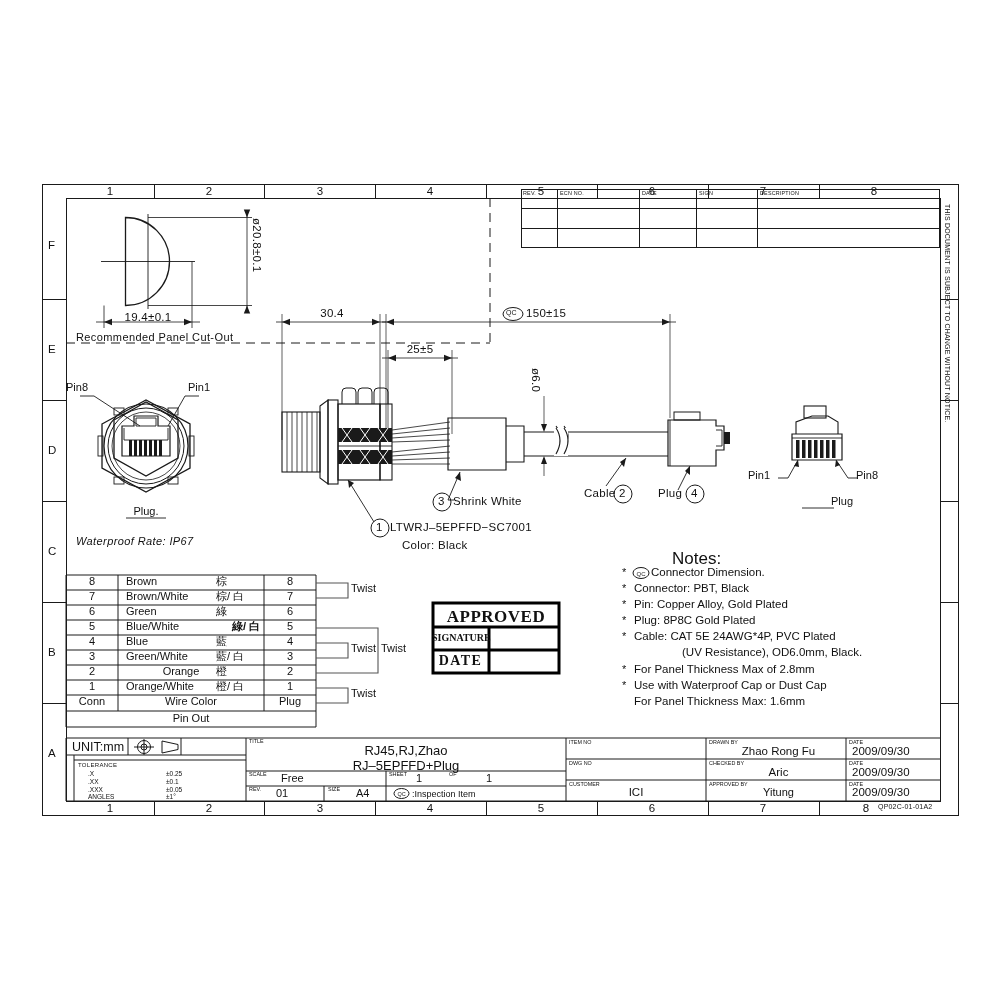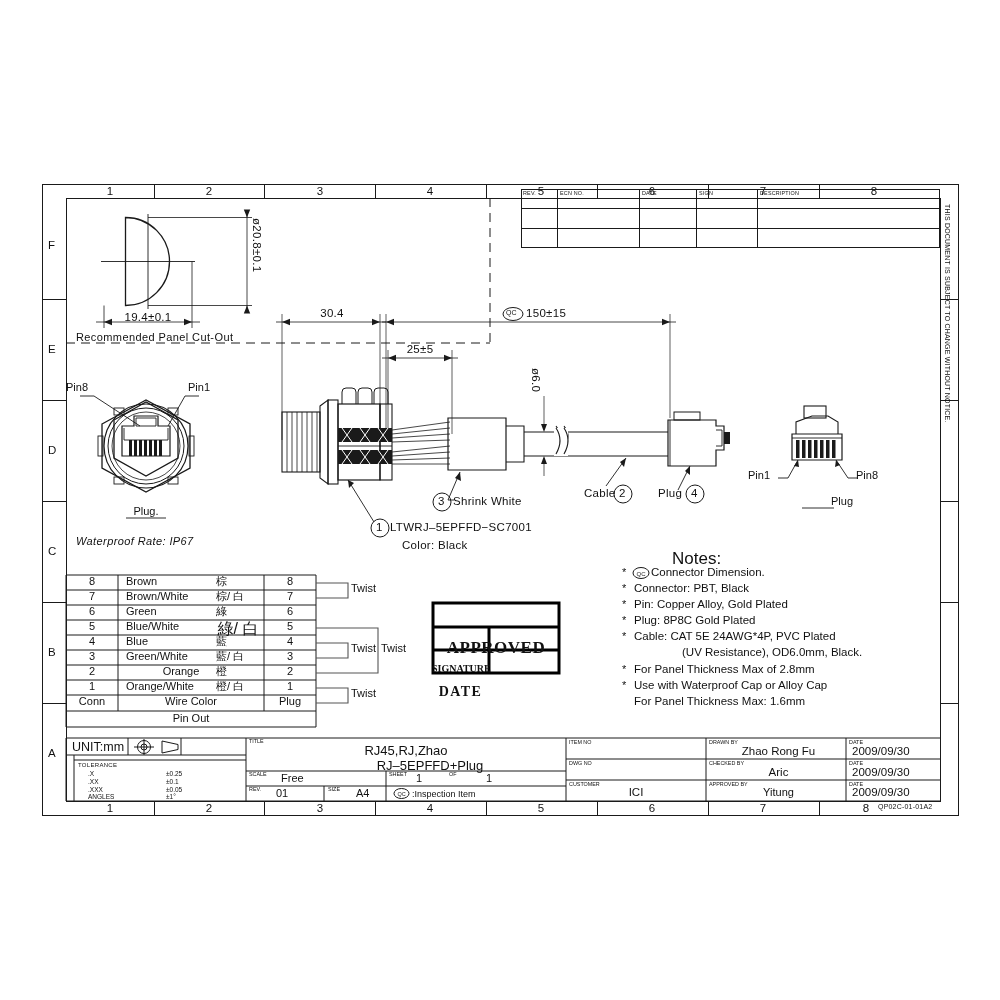--- a/index.html
+++ b/index.html
@@ -10,21 +10,21 @@
   .hl{height:1px;}
   .vl{width:1px;}
   .txt{position:absolute;white-space:pre;line-height:1;color:#111;}
   .c{transform:translateX(-50%);}
   .ctr{text-align:center;}
   svg{display:block;overflow:visible;}
   .dim{font-size:11.5px;letter-spacing:.3px;}
   .lbl{font-size:11px;}
   .tiny{font-size:5.4px;letter-spacing:.2px;}
   .vtext{transform-origin:0 0;}
-  .stamp{font-family:"Liberation Serif",serif;font-weight:700;margin-top:31px;}
+  .stamp{font-family:"Liberation Serif",serif;font-weight:700;}
 </style>
 </head>
 <body>
 
 <div id="sheet">
 
   <div class="ln vl" style="left:42px;top:184px;height:632px;"></div>
   <div class="ln vl" style="left:958px;top:184px;height:632px;"></div>
   <div class="ln hl" style="left:42px;top:184px;width:917px;"></div>
   <div class="ln hl" style="left:42px;top:815px;width:917px;"></div>
@@ -389,21 +389,21 @@
         <div class="txt lbl" style="left: 0px; top: 16px; width: 52px; text-align: center; font-size: 11px;">7</div>
         <div class="txt lbl" style="left: 60px; top: 16px; width: 110px; text-align: left; font-size: 11px;">Brown/White</div>
         <div class="txt lbl" style="left: 150px; top: 16px; width: 44px; text-align: left; font-size: 11px;">棕/ 白</div>
         <div class="txt lbl" style="left: 198px; top: 16px; width: 52px; text-align: center; font-size: 11px;">7</div>
         <div class="txt lbl" style="left: 0px; top: 31px; width: 52px; text-align: center; font-size: 11px;">6</div>
         <div class="txt lbl" style="left: 60px; top: 31px; width: 110px; text-align: left; font-size: 11px;">Green</div>
         <div class="txt lbl" style="left: 150px; top: 31px; width: 44px; text-align: left; font-size: 11px;">綠</div>
         <div class="txt lbl" style="left: 198px; top: 31px; width: 52px; text-align: center; font-size: 11px;">6</div>
         <div class="txt lbl" style="left: 0px; top: 46px; width: 52px; text-align: center; font-size: 11px;">5</div>
         <div class="txt lbl" style="left: 60px; top: 46px; width: 110px; text-align: left; font-size: 11px;">Blue/White</div>
-        <div class="txt lbl" style="left: 150px; top: 46px; width: 44px; text-align: center; font-size: 16px;">綠/ 白</div>
+        <div class="txt lbl" style="left: 150px; top: 46px; width: 44px; text-align: right; font-size: 11px; font-weight: bold;">綠/ 白</div>
         <div class="txt lbl" style="left: 198px; top: 46px; width: 52px; text-align: center; font-size: 11px;">5</div>
         <div class="txt lbl" style="left: 0px; top: 61px; width: 52px; text-align: center; font-size: 11px;">4</div>
         <div class="txt lbl" style="left: 60px; top: 61px; width: 110px; text-align: left; font-size: 11px;">Blue</div>
         <div class="txt lbl" style="left: 150px; top: 61px; width: 44px; text-align: left; font-size: 11px;">藍</div>
         <div class="txt lbl" style="left: 198px; top: 61px; width: 52px; text-align: center; font-size: 11px;">4</div>
         <div class="txt lbl" style="left: 0px; top: 76px; width: 52px; text-align: center; font-size: 11px;">3</div>
         <div class="txt lbl" style="left: 60px; top: 76px; width: 110px; text-align: left; font-size: 11px;">Green/White</div>
         <div class="txt lbl" style="left: 150px; top: 76px; width: 44px; text-align: left; font-size: 11px;">藍/ 白</div>
         <div class="txt lbl" style="left: 198px; top: 76px; width: 52px; text-align: center; font-size: 11px;">3</div>
         <div class="txt lbl" style="left: 0px; top: 91px; width: 52px; text-align: center; font-size: 11px;">2</div>
@@ -460,21 +460,21 @@
     <div class="txt lbl" style="left:14px;top:65px;font-size:11.5px;">Plug: 8P8C Gold Plated</div>
 
     <div class="txt lbl" style="left:2px;top:81px;font-size:11px;">*</div>
     <div class="txt lbl" style="left:14px;top:81px;font-size:11.5px;">Cable: CAT 5E 24AWG*4P, PVC Plated</div>
     <div class="txt lbl" style="left:62px;top:97px;font-size:11.5px;">(UV Resistance), OD6.0mm, Black.</div>
 
     <div class="txt lbl" style="left:2px;top:114px;font-size:11px;">*</div>
     <div class="txt lbl" style="left:14px;top:114px;font-size:11.5px;">For Panel Thickness Max of 2.8mm</div>
 
     <div class="txt lbl" style="left:2px;top:130px;font-size:11px;">*</div>
-    <div class="txt lbl" style="left:14px;top:130px;font-size:11.5px;">Use with Waterproof Cap or Alloy Cap</div>
+    <div class="txt lbl" style="left:14px;top:130px;font-size:11.5px;">Use with Waterproof Cap or Dust Cap</div>
     <div class="txt lbl" style="left:14px;top:146px;font-size:11.5px;">For Panel Thickness Max: 1.6mm</div>
   </div>
 
   <div class="abs" style="left:66px;top:738px;width:875px;height:64px;">
     <svg width="875" height="64" viewBox="0 0 875 64">
       <g stroke="#1a1a1a" stroke-width="1" fill="none">
 
         <line x1="0" y1="0" x2="875" y2="0"></line>
         <line x1="0" y1="63" x2="875" y2="63"></line>
 
@@ -514,21 +514,21 @@
     <div class="txt" style="left:100px;top:33px;font-size:6.5px;">±0.25</div>
     <div class="txt" style="left:22px;top:41px;font-size:6.5px;">.XX</div>
     <div class="txt" style="left:100px;top:41px;font-size:6.5px;">±0.1</div>
     <div class="txt" style="left:22px;top:49px;font-size:6.5px;">.XXX</div>
     <div class="txt" style="left:100px;top:49px;font-size:6.5px;">±0.05</div>
     <div class="txt" style="left:22px;top:56px;font-size:6.5px;">ANGLES</div>
     <div class="txt" style="left:100px;top:56px;font-size:6.5px;">±1°</div>
 
     <div class="txt" style="left:183px;top:1px;font-size:5.4px;">TITLE</div>
     <div class="txt ctr" style="left:180px;top:6px;width:320px;font-size:13px;">RJ45,RJ,Zhao</div>
-    <div class="txt ctr" style="left:180px;top:21px;width:320px;font-size:13px;padding-left:24px;">RJ–5EPFFD+Plug</div>
+    <div class="txt ctr" style="left:180px;top:21px;width:320px;font-size:13px;">RJ–5EPFFD+Plug</div>
     <div class="txt" style="left:183px;top:34px;font-size:5.4px;">SCALE</div>
     <div class="txt" style="left:215px;top:35px;font-size:11px;">Free</div>
     <div class="txt" style="left:323px;top:34px;font-size:5.4px;">SHEET</div>
     <div class="txt" style="left:350px;top:35px;font-size:11px;">1</div>
     <div class="txt" style="left:383px;top:34px;font-size:5.4px;">OF</div>
     <div class="txt" style="left:420px;top:35px;font-size:11px;">1</div>
     <div class="txt" style="left:183px;top:49px;font-size:5.4px;">REV.</div>
     <div class="txt" style="left:210px;top:50px;font-size:11px;">01</div>
     <div class="txt" style="left:262px;top:49px;font-size:5.4px;">SIZE</div>
     <div class="txt" style="left:290px;top:50px;font-size:11px;">A4</div>

